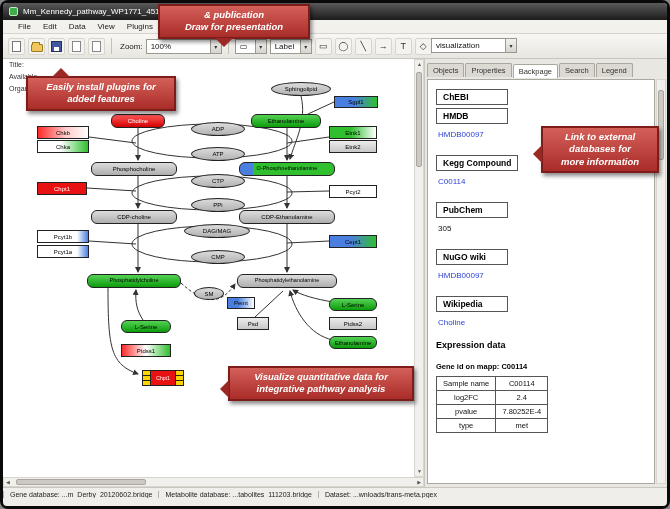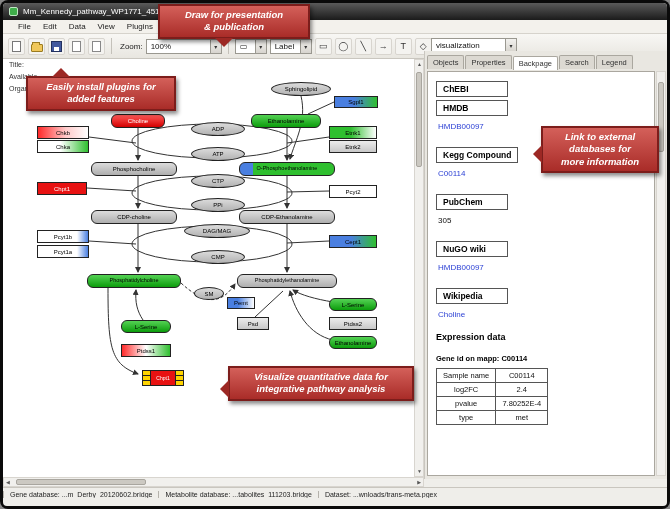--- a/index.html
+++ b/index.html
@@ -37,21 +37,21 @@
   .canvas-svg { position:absolute; left:0; top:0; }
   .canvas-info { position:absolute; font-size:7px; color:#333; white-space:nowrap; }
 
   .vscroll { position:absolute; left:411px; top:56px; width:10px; height:418px; background:#f1f0ed; border:1px solid #d8d5cf; }
   .vthumb { position:absolute; left:1px; top:12px; width:6px; height:95px; background:#ccc9c2; border:1px solid #a9a69f; border-radius:2px; }
   .hscroll { position:absolute; left:0; top:474px; width:421px; height:10px; background:#f1f0ed; border:1px solid #d8d5cf; }
   .hthumb { position:absolute; left:12px; top:1px; width:130px; height:6px; background:#ccc9c2; border:1px solid #a9a69f; border-radius:2px; }
   .scroll-arrow { position:absolute; font-size:5px; color:#555; line-height:1; }
 
   
-  .panel { position:absolute; left:421px; top:48px; width:243px; height:428px; background:#e9e7e1; border-left:1px solid #c9c6bf; }
+  .panel { position:absolute; left:421px; top:56px; width:243px; height:428px; background:#e9e7e1; border-left:1px solid #c9c6bf; }
   .tabs { display:flex; align-items:flex-end; height:18px; padding:3px 2px 0; gap:1px; }
   .tab { font-size:7.5px; padding:2px 5px; background:#dcd9d2; border:1px solid #aaa79f; border-bottom:none; border-radius:2px 2px 0 0; color:#333; cursor:default; white-space:nowrap; }
   .tab.active { background:#fff; position:relative; top:1px; }
   .panel-content { position:absolute; left:2px; right:12px; top:20px; bottom:3px; background:#fff; border:1px solid #aaa79f; padding:6px 8px; overflow:hidden; }
   .panel-scroll { position:absolute; right:1px; top:20px; bottom:3px; width:10px; background:#f1f0ed; border:1px solid #d8d5cf; }
   .pthumb { position:absolute; left:1px; top:10px; width:6px; height:70px; background:#ccc9c2; border:1px solid #a9a69f; border-radius:2px; }
 
   .bp-header { display:inline-block; border:1px solid #555; background:#fff; font-weight:bold; font-size:8.5px; padding:2px 6px; min-width:72px; }
   .bp-link { display:block; color:#2a3fd4; font-size:8px; margin:6px 0 13px 2px; text-decoration:none; cursor:pointer; }
   .bp-plain { display:block; color:#111; font-size:8px; margin:6px 0 13px 2px; }
@@ -323,22 +323,22 @@
     </div>
 
     <div class="statusbar">
       <span class="status-seg">Gene database: ...m_Derby_20120602.bridge</span>
       <span class="status-seg">Metabolite database: ...tabolites_111203.bridge</span>
       <span class="status-seg">Dataset: ...wnloads/trans-meta.pgex</span>
     </div>
   </div>
 
   <div class="callout pt-down" style="left:158px;top:4px;width:152px">
+    <div>&amp; publication</div>
     <div>Draw for presentation</div>
-    <div>&amp; publication</div>
   </div>
   <div class="callout pt-up" style="left:26px;top:76px;width:150px">
     <div>Easily install plugins for</div>
     <div>added features</div>
   </div>
   <div class="callout pt-left" style="left:541px;top:126px;width:118px">
     <div>Link  to external</div>
     <div>databases  for</div>
     <div>more information</div>
   </div>

